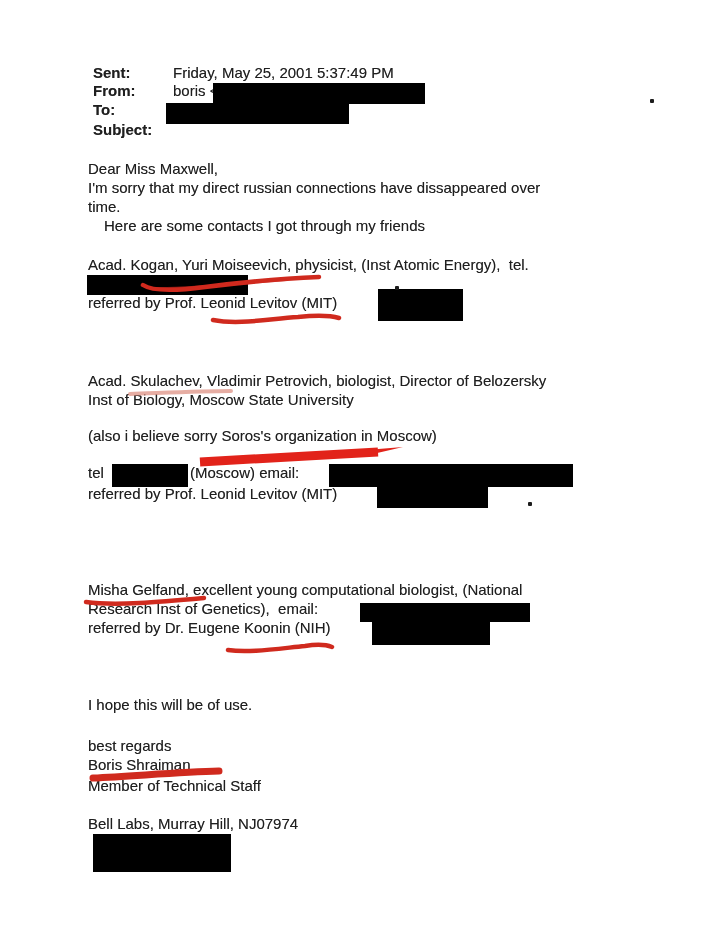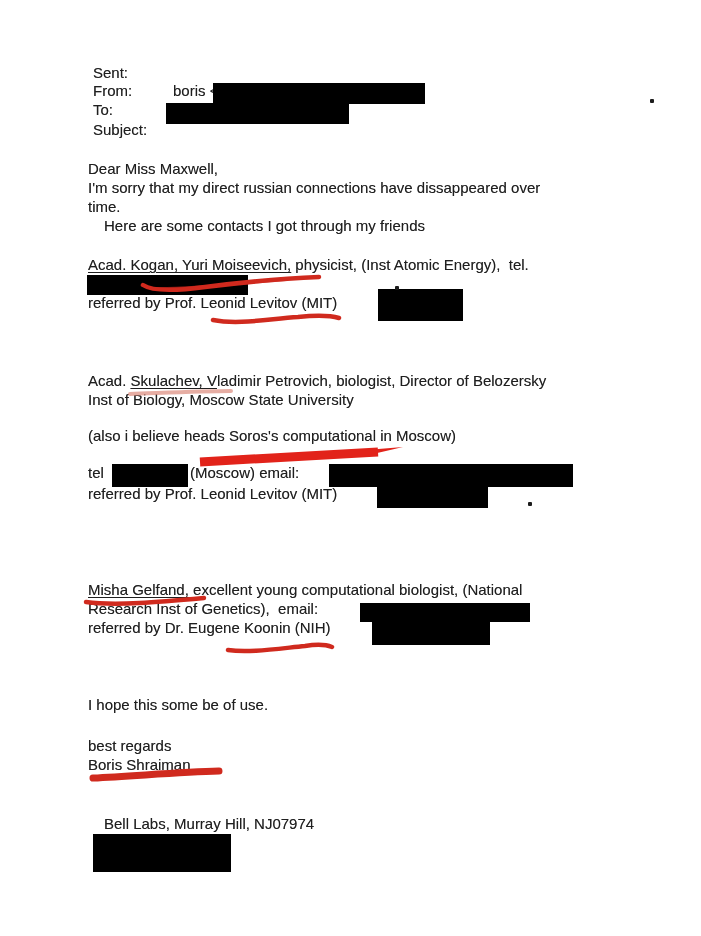--- a/index.html
+++ b/index.html
@@ -4,36 +4,37 @@
 <style>
   html,body{margin:0;padding:0;background:#ffffff;}
   .page{
     position:relative;width:701px;height:936px;background:#ffffff;overflow:hidden;
     font-family:"Liberation Sans",sans-serif;color:#1f1f1f;
   }
   .ln{
     position:absolute;white-space:pre;font-size:15px;line-height:19px;
     text-shadow:0 0 .5px rgba(30,30,30,.5);
   }
-  .b{font-weight:normal;}
-  .u{text-decoration:underline;text-underline-offset:2px;text-decoration-thickness:1.4px;}
+  .b{font-weight:bold;}
+  .u{text-underline-offset:2px;text-decoration-thickness:1.4px;}
   .rd{position:absolute;background:#000;}
   .dot{position:absolute;width:4px;height:4px;background:#1c1c1c;border-radius:1px;}
   svg.annot{position:absolute;left:0;top:0;pointer-events:none;}
   .mk{stroke:var(--marker,#d02a1e);fill:none;stroke-linecap:round;}
   .mk-thick{stroke:var(--marker-bright,#e2231a);fill:none;stroke-linecap:butt;}
   .mk-fill{fill:var(--marker-bright,#e2231a);stroke:none;}
   .mk-light{stroke:var(--marker-light,#dd9184);fill:none;stroke-linecap:round;opacity:.75;}
 </style>
 </head>
 <body>
 
 <div class="page">
 
   <div class="ln b" style="left:93px;top:63px">Sent:</div>
+  <div class="ln" style="left:173px;top:63px">Friday, May 25, 2001 5:37:49 PM</div>
 
   <div class="ln b" style="left:93px;top:81px">From:</div>
   <div class="ln" style="left:173px;top:81px">boris &lt;</div>
 
   <div class="ln b" style="left:93px;top:100px">To:</div>
 
   <div class="ln b" style="left:93px;top:120px">Subject:</div>
   <div class="ln" style="left:173px;top:104px">moscow contacts</div>
 
   <div class="rd" style="left: 213px; top: 83px; width: 212px; height: 21px; background: rgb(0, 0, 0);"></div>
@@ -44,39 +45,40 @@
   <div class="ln" style="left:88px;top:197px">time.</div>
   <div class="ln" style="left:104px;top:216px">Here are some contacts I got through my friends</div>
 
   <div class="ln" style="left:88px;top:255px"><span class="u">Acad. Kogan, Yuri Moiseevich,</span><span> physicist, (Inst Atomic Energy),  tel.</span></div>
   <div class="rd" style="left: 87px; top: 275px; width: 161px; height: 20px; background: rgb(0, 0, 0);"></div>
   <div class="ln" style="left:88px;top:293px">referred by Prof. Leonid Levitov (MIT)</div>
   <div class="rd" style="left: 378px; top: 289px; width: 85px; height: 32px; background: rgb(0, 0, 0);"></div>
 
   <div class="ln" style="left:88px;top:371px"><span>Acad. </span><span class="u">Skulachev, V</span><span>ladimir Petrovich, biologist, Director of Belozersky</span></div>
   <div class="ln" style="left:88px;top:390px">Inst of Biology, Moscow State University</div>
-  <div class="ln" style="left:88px;top:426px">(also i believe heads Soros's computational in Moscow)</div>
+  <div class="ln" style="left:88px;top:426px">(also i believe sorry Soros's organization in Moscow)</div>
 
   <div class="ln" style="left:88px;top:463px">tel</div>
   <div class="rd" style="left: 112px; top: 464px; width: 76px; height: 23px; background: rgb(0, 0, 0);"></div>
   <div class="ln" style="left:190px;top:463px">(Moscow) email:</div>
   <div class="rd" style="left: 329px; top: 464px; width: 244px; height: 23px; background: rgb(0, 0, 0);"></div>
   <div class="ln" style="left:88px;top:484px">referred by Prof. Leonid Levitov (MIT)</div>
   <div class="rd" style="left: 377px; top: 487px; width: 111px; height: 21px; background: rgb(0, 0, 0);"></div>
 
   <div class="ln" style="left:88px;top:580px"><span class="u">Misha Gelfand,</span><span> excellent young computational biologist, (National</span></div>
   <div class="ln" style="left:88px;top:599px">Research Inst of Genetics),  email:</div>
   <div class="rd" style="left: 360px; top: 603px; width: 170px; height: 19px; background: rgb(0, 0, 0);"></div>
   <div class="ln" style="left:88px;top:618px">referred by Dr. Eugene Koonin (NIH)</div>
   <div class="rd" style="left: 372px; top: 621px; width: 118px; height: 24px; background: rgb(0, 0, 0);"></div>
 
-  <div class="ln" style="left:88px;top:695px">I hope this some be of use.</div>
+  <div class="ln" style="left:88px;top:695px">I hope this will be of use.</div>
   <div class="ln" style="left:88px;top:736px">best regards</div>
   <div class="ln" style="left:88px;top:755px">Boris Shraiman</div>
-  <div class="ln" style="left:104px;top:814px">Bell Labs, Murray Hill, NJ07974</div>
+  <div class="ln" style="left:88px;top:776px">Member of Technical Staff</div>
+  <div class="ln" style="left:88px;top:814px">Bell Labs, Murray Hill, NJ07974</div>
   <div class="rd" style="left: 93px; top: 834px; width: 138px; height: 38px; background: rgb(0, 0, 0);"></div>
 
   <div class="dot" style="left:650px;top:99px"></div>
   <div class="dot" style="left:395px;top:286px"></div>
   <div class="dot" style="left:528px;top:502px"></div>
 
   <svg class="annot" width="701" height="936" viewBox="0 0 701 936">
     <path class="mk" stroke-width="4.5" d="M143,285 C152,291 175,291 205,287 C245,282 295,278 319,277"></path>
     <path class="mk" stroke-width="2" opacity="0.7" d="M150,288 C190,289 240,284 286,280"></path>
     <path class="mk" stroke-width="4.5" d="M213,320 C238,325 268,319 298,317 C318,315 332,316 339,318"></path>

